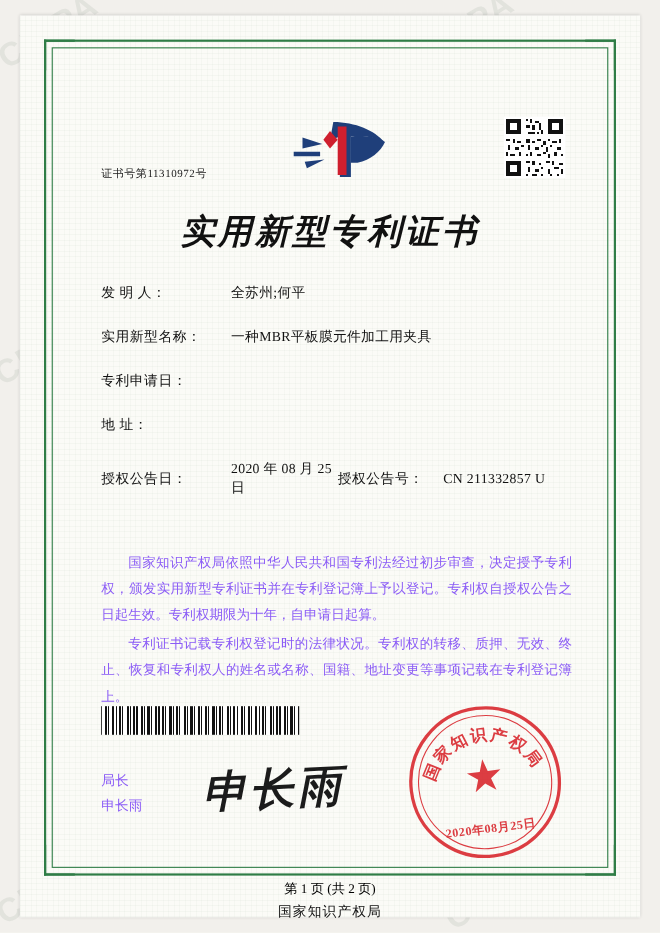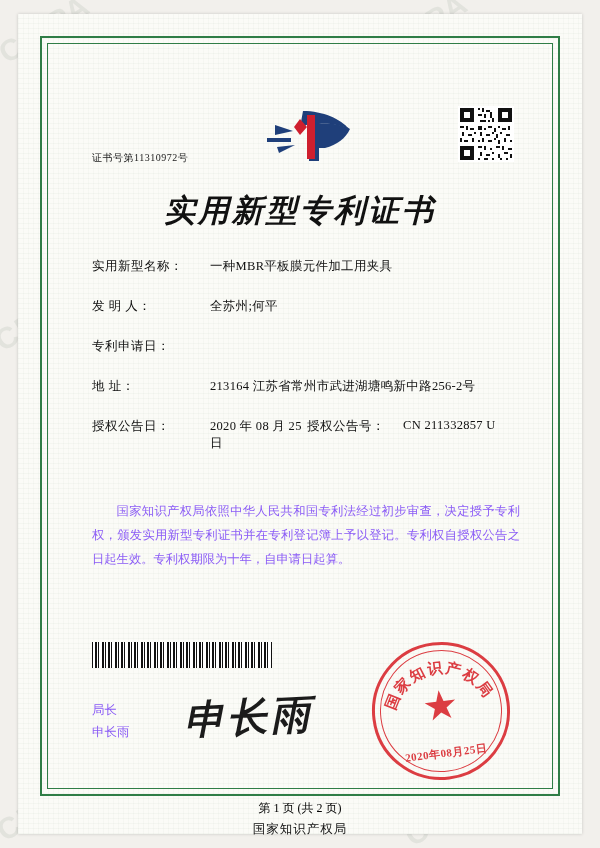--- a/index.html
+++ b/index.html
@@ -148,21 +148,21 @@
     flex: none;
     letter-spacing: 0.5px;
   }
   .val {
     flex: 1;
     letter-spacing: 0.3px;
   }
   .row-2col { display: flex; align-items: baseline; }
   .half {
     display: flex;
-    align-items: flex-start;
+    align-items: center;
     width: 50%;
   }
   .half .lbl { width: 118px; }
   .half.right .lbl { width: 96px; }
 
   
   .paras {
     position: absolute;
     left: 28px;
     right: 16px;
@@ -384,48 +384,48 @@
           <rect x="21" y="26" width="1" height="1"></rect>
             <rect x="24" y="26" width="1" height="1"></rect>
         </g>
       </svg>
     </div>
 
     <div class="title">实用新型专利证书</div>
 
     <div class="fields">
       <div class="row">
+        <div class="lbl">发 明 人：</div>
+        <div class="val">全苏州;何平</div>
+      </div>
+      <div class="row">
         <div class="lbl">实用新型名称：</div>
         <div class="val">一种MBR平板膜元件加工用夹具</div>
-      </div>
-      <div class="row">
-        <div class="lbl">发 明 人：</div>
-        <div class="val">全苏州;何平</div>
       </div>
       <div class="row">
         <div class="lbl">专利申请日：</div>
       </div>
       <div class="row">
         <div class="lbl">地 址：</div>
-        <div class="val">213164 江苏省常州市武进湖塘鸣新中路256-2号</div>
       </div>
       <div class="row row-2col">
         <div class="half">
           <div class="lbl">授权公告日：</div>
           <div class="val">2020 年 08 月 25 日</div>
         </div>
         <div class="half right">
           <div class="lbl">授权公告号：</div>
           <div class="val">CN 211332857 U</div>
         </div>
       </div>
     </div>
 
     <div class="paras">
       <p class="para">国家知识产权局依照中华人民共和国专利法经过初步审查，决定授予专利权，颁发实用新型专利证书并在专利登记簿上予以登记。专利权自授权公告之日起生效。专利权期限为十年，自申请日起算。</p>
+      <p class="para">专利证书记载专利权登记时的法律状况。专利权的转移、质押、无效、终止、恢复和专利权人的姓名或名称、国籍、地址变更等事项记载在专利登记簿上。</p>
     </div>
 
     <div class="barcode"></div>
 
     <div class="sign-label">
       <div>局长</div>
       <div>申长雨</div>
     </div>
     <div class="sign-script">申长雨</div>
 

